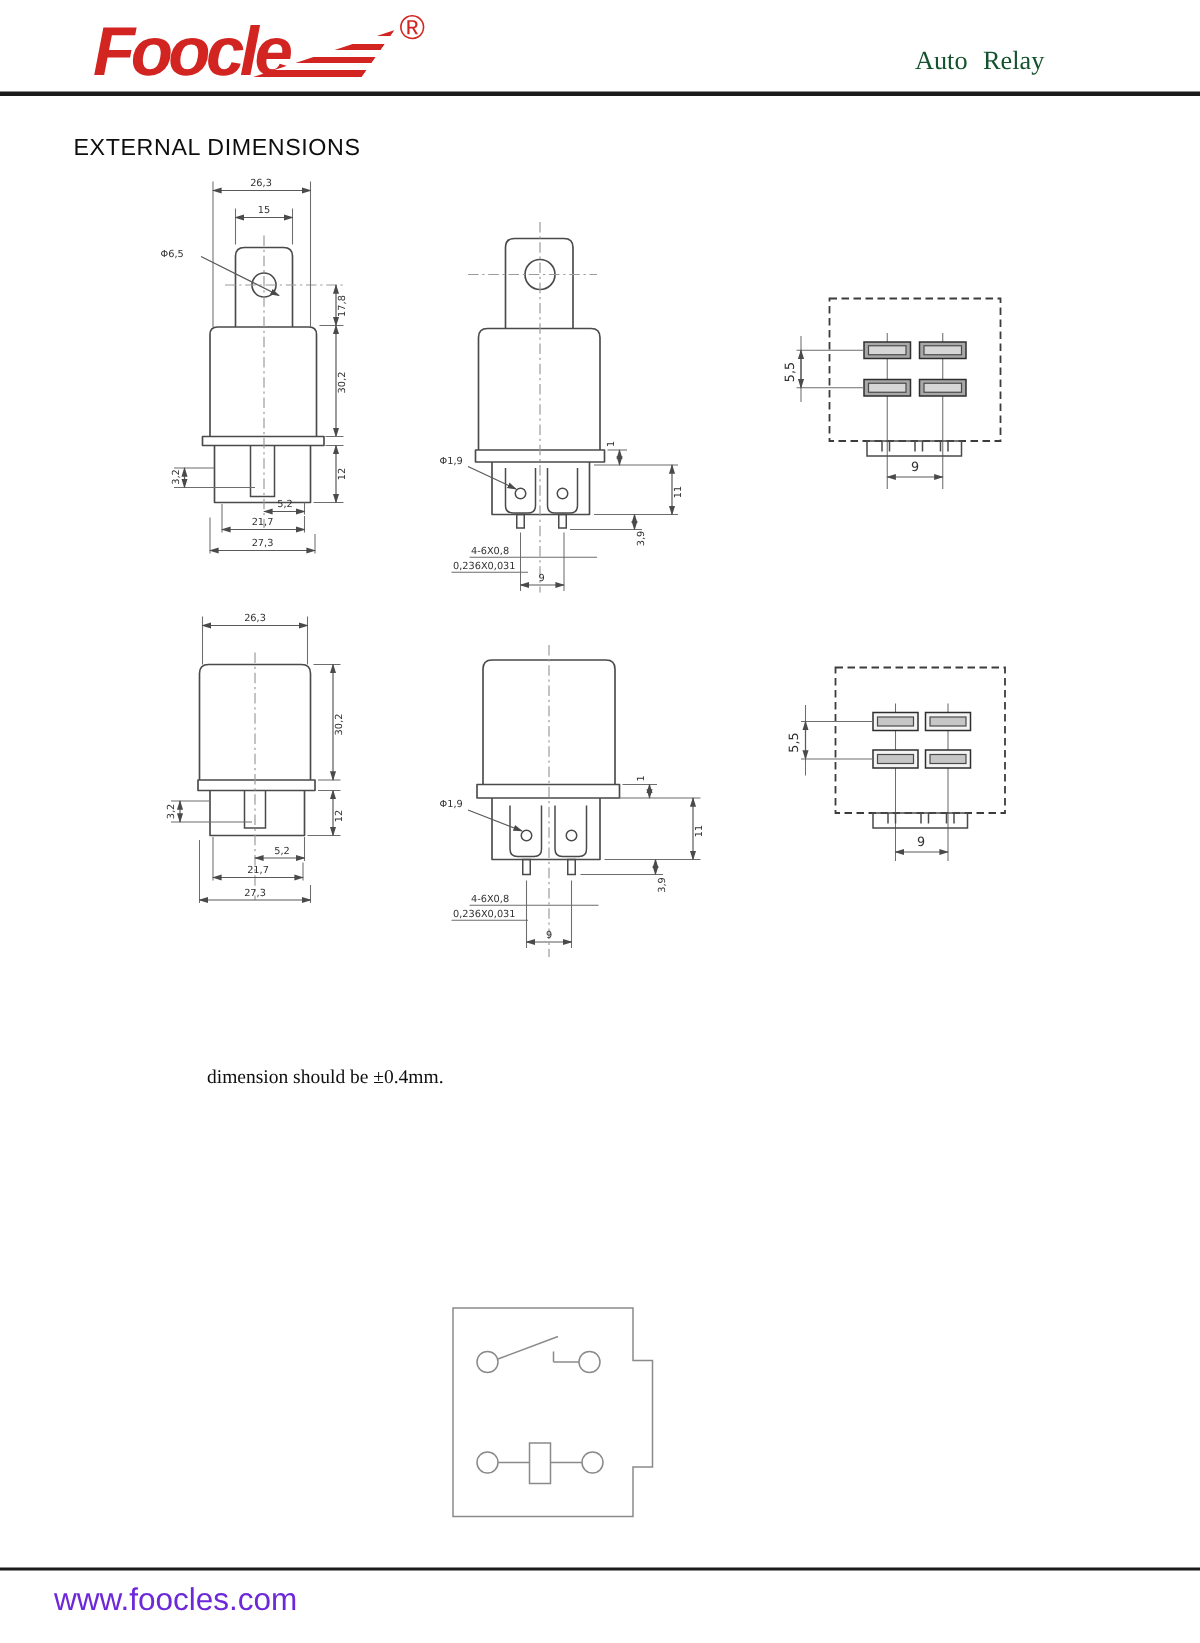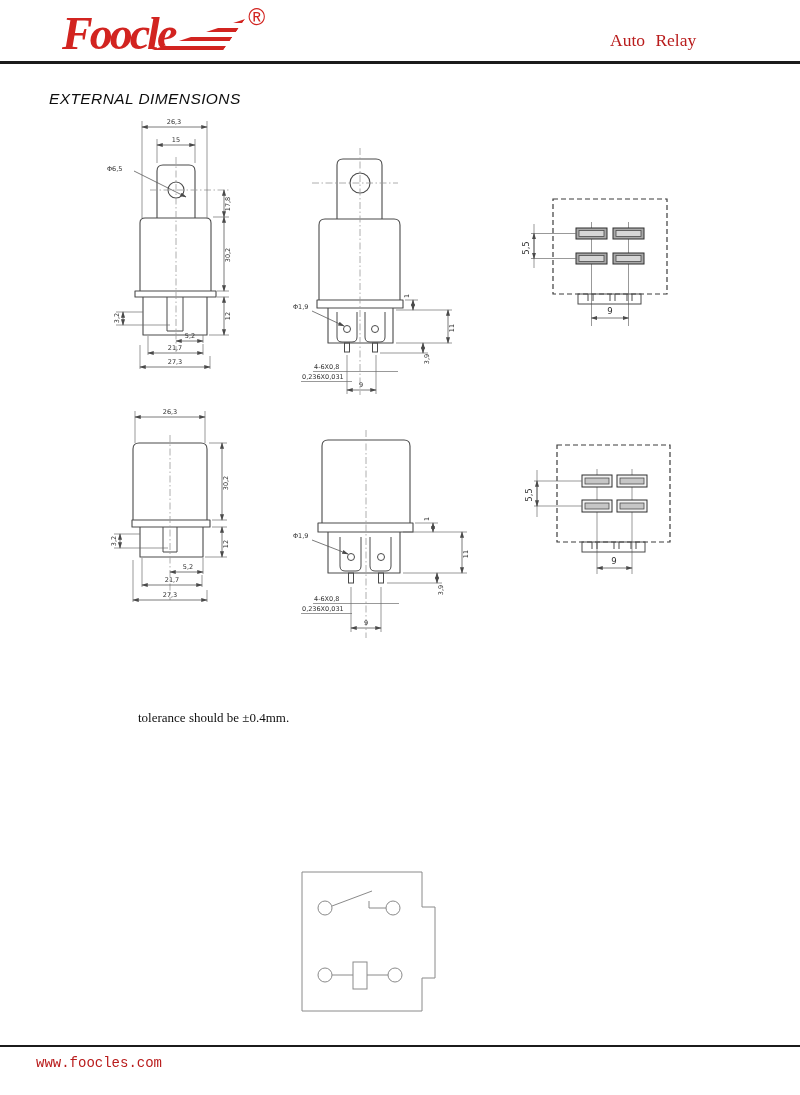--- a/index.html
+++ b/index.html
@@ -1,31 +1,31 @@
 <!DOCTYPE html>
 <html><head>
 <meta charset="utf-8">
 <style>
   html,body{margin:0;padding:0;background:#ffffff;}
   body{width:800px;height:1095px;position:relative;font-family:"Liberation Sans",sans-serif;overflow:hidden;}
 
   
   .logo{position:absolute;left:62px;top:6px;height:56px;white-space:nowrap;}
-  .logo-text{color:#d22420;font-family:Liberation Serif, serif;font-style:italic;font-weight:800;
+  .logo-text{color:#d22420;font-family:Liberation Sans, sans-serif;font-style:italic;font-weight:800;
              font-size:46px;line-height:56px;letter-spacing:-3px;}
   .logo-bars{display:inline-block;width:74px;height:32px;margin-left:-8px;vertical-align:-2px;
              background:repeating-linear-gradient(to bottom,#d22420 0 4px,#ffffff 4px 9px);
              clip-path:polygon(100% 0,100% 100%,0 100%);transform:skewX(-35deg) translateX(-6px);}
   .logo-reg{color:#d22420;font-size:23px;font-weight:400;position:relative;top:-24px;left:8px;font-style:normal;}
   .product-name{position:absolute;left:610px;top:30px;font-family:"Liberation Serif",serif;
-                font-size:17.5px;color:#b91c1c;word-spacing:6px;}
+                font-size:17.5px;color:#14532d;word-spacing:6px;}
   .header-rule{position:absolute;left:0;top:61px;width:800px;height:3px;background:#1b1b1b;}
 
   .section-title{position:absolute;left:49px;top:90px;font-size:15.5px;font-weight:500;
-                 color:#0e0e0e;letter-spacing:0.4px;font-style:italic;}
+                 color:#0e0e0e;letter-spacing:0.4px;}
 
   
   .view{position:absolute;}
   .ol{fill:none;stroke:#4a4a4a;stroke-width:1.1;stroke-linejoin:round;}
   .olt{fill:none;stroke:#4a4a4a;stroke-width:1;}
   .sch{fill:none;stroke:#8a8a8a;stroke-width:1;}
   .schf{fill:#ffffff;stroke:#8a8a8a;stroke-width:1;}
   .cl{stroke:#9b9b9b;stroke-width:0.8;stroke-dasharray:7 2.5 1.5 2.5;fill:none;}
   .ext{stroke:#6d6d6d;stroke-width:0.7;fill:none;}
   .dim{stroke:#595959;stroke-width:0.8;fill:none;}
@@ -35,22 +35,22 @@
   .term-inner{fill:#d6d6d6;stroke:#4a4a4a;stroke-width:0.8;}
   .term-outer2{fill:#f4f4f4;stroke:#2e2e2e;stroke-width:1;}
   .term-inner2{fill:#c6c6c6;stroke:#4a4a4a;stroke-width:0.8;}
   text.d{font-size:6.5px;fill:#303030;font-family:"DejaVu Sans",sans-serif;}
   text.dL{font-size:8.5px;fill:#303030;font-family:"DejaVu Sans",sans-serif;}
 
   
   .remark{position:absolute;left:138px;top:708px;width:548px;font-family:"Liberation Serif",serif;
           font-size:13px;color:#101010;line-height:1.6;}
   .footer-rule{position:absolute;left:0;top:1045px;width:800px;height:2px;background:#1b1b1b;}
-  .footer-url{position:absolute;left:36px;top:1055px;font-family:Liberation Mono, monospace;
-              font-size:14px;color:#b91c1c;}
+  .footer-url{position:absolute;left:36px;top:1055px;font-family:Liberation Sans, sans-serif;
+              font-size:21px;color:#6d28d9;}
 </style>
 </head>
 <body>
 
 <svg width="0" height="0" style="position:absolute">
   <defs>
     <marker id="arr" viewBox="0 0 10 10" refX="9" refY="5" markerWidth="8" markerHeight="8" orient="auto-start-reverse">
       <path d="M0,1.8 L10,5 L0,8.2 Z" fill="#4a4a4a"></path>
     </marker>
   </defs>
@@ -323,21 +323,21 @@
     <line class="ext" x1="537" y1="470" x2="537" y2="517"></line>
     <line class="dim" x1="537" y1="481" x2="537" y2="506" marker-start="url(#arr)" marker-end="url(#arr)"></line>
     <text class="dL" transform="rotate(-90 532 495)" x="532" y="495" text-anchor="middle">5,5</text>
 
     <line class="dim" x1="597" y1="568" x2="632" y2="568" marker-start="url(#arr)" marker-end="url(#arr)"></line>
     <text class="dL" x="614" y="564" text-anchor="middle">9</text>
   </g>
 </svg>
 
 <div class="remark">
-  <div>tolerance should be ±0.4mm.</div>
+  <div>dimension should be ±0.4mm.</div>
 </div>
 
 <svg class="view" style="left:295px;top:865px" width="150" height="155" viewBox="295 865 150 155">
   <path class="sch" d="M302,872 L422,872 L422,907 L435,907 L435,978 L422,978 L422,1011 L302,1011 Z"></path>
   <g>
     <circle class="schf" cx="325" cy="908" r="7"></circle>
     <circle class="schf" cx="393" cy="908" r="7"></circle>
     <line class="sch" x1="332" y1="906" x2="372" y2="891"></line>
     <line class="sch" x1="369" y1="901" x2="369" y2="908"></line>
     <line class="sch" x1="369" y1="908" x2="386" y2="908"></line>

